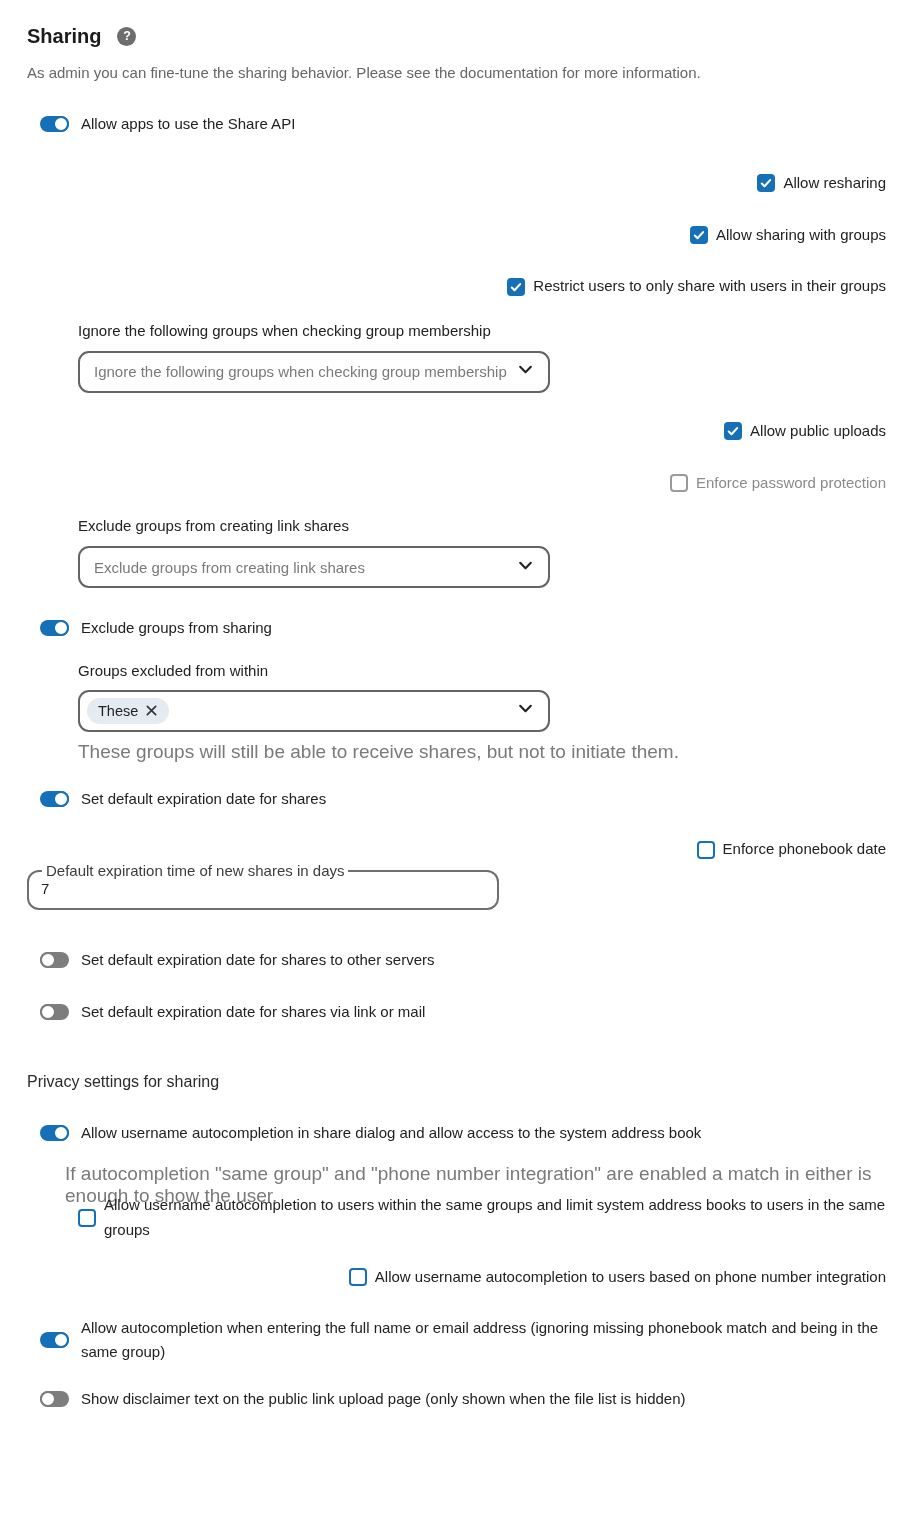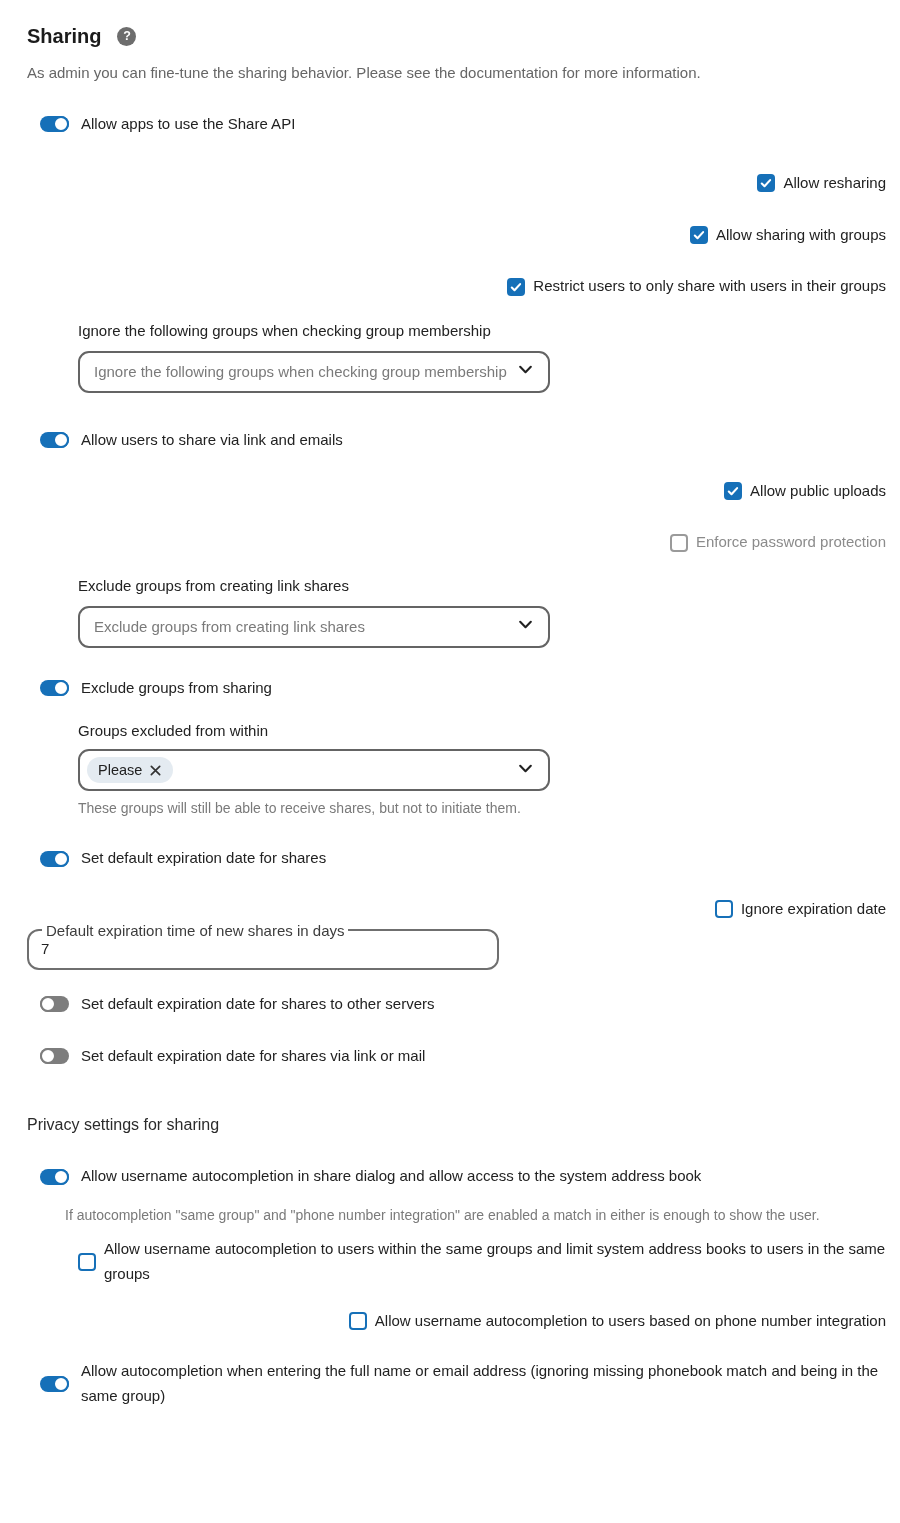--- a/index.html
+++ b/index.html
@@ -22,21 +22,21 @@
     cursor: pointer;
   }
   .subtitle { margin-top: 16px; font-size: 15px; color: #666666; height: 18px; }
 
   
   .row { display: flex; align-items: center; }
   .lbl { font-size: 15px; color: #222222; line-height: 1.65; }
   .ind1 { margin-left: 13px; }   
   .ind2 { margin-left: 51px; justify-content: flex-end; }   
   .heading { font-size: 16px; color: #2b2b2b; height: 20px; }
-  .hint { font-size: 14px; color: #7a7a7a; height: 18px; }
+  .hint { font-size: 19px; color: #7a7a7a; height: 18px; }
 
   
   .toggle {
     flex: 0 0 auto;
     width: 29px; height: 16px; border-radius: 9px;
     position: relative; display: inline-block; cursor: pointer;
   }
   .toggle .knob {
     position: absolute; top: 0; width: 16px; height: 16px;
     border-radius: 50%; background: #ffffff;
@@ -89,21 +89,21 @@
   fieldset.outlined input {
     border: none; outline: none; width: 100%;
     font-family: "Liberation Sans", sans-serif;
     font-size: 15px; color: #222; background: transparent; padding: 0;
   }
 
   
   .mt6{margin-top:6px}.mt7{margin-top:7px}.mt8{margin-top:8px}.mt9{margin-top:9px}
   .mt12{margin-top:12px}.mt18{margin-top:18px}.mt19{margin-top:19px}
   .mt20{margin-top:20px}.mt22{margin-top:22px}.mt26{margin-top:26px}.mt27{margin-top:27px}
-  .mt28{margin-top:28px}.mt29{margin-top:22px}.mt30{margin-top:30px}.mt34{margin-top:34px}
+  .mt28{margin-top:28px}.mt29{margin-top:38px}.mt30{margin-top:30px}.mt34{margin-top:34px}
   .mt35{margin-top:35px}.mt48{margin-top:48px}
 </style>
 </head>
 <body>
 
 <div class="page">
 
   <div class="header">
     <span class="title">Sharing</span>
     <span class="help">?</span>
@@ -147,26 +147,20 @@
   <div class="lbl ind2 mt20">Ignore the following groups when checking group membership</div>
   <div class="select ind2 mt7">
     <span class="placeholder">Ignore the following groups when checking group membership</span>
     <span class="chev">
       <svg width="17" height="17" viewBox="0 0 16 16">
           <path d="M3 5.5l5 5 5-5" fill="none" stroke="#222" stroke-width="2" stroke-linecap="round" stroke-linejoin="round"></path>
         </svg>
     </span>
   </div>
 
-  <div class="row toggle-row ind1 mt35">
-    <span class="toggle on">
-        <span class="knob"></span>
-      </span>
-    <span class="lbl">Allow users to share via link and emails</span>
-  </div>
 
   <div class="row check-row ind2 mt26">
     <span class="cb checked">
       <svg width="14" height="14" viewBox="0 0 16 16">
           <path d="M3.2 8.6l3.1 3.1 6.4-7" fill="none" stroke="#fff" stroke-width="2.4" stroke-linecap="round" stroke-linejoin="round"></path>
         </svg>
     </span>
     <span class="lbl">Allow public uploads</span>
   </div>
 
@@ -189,21 +183,21 @@
   <div class="row toggle-row ind1 mt28">
     <span class="toggle on">
         <span class="knob"></span>
       </span>
     <span class="lbl">Exclude groups from sharing</span>
   </div>
 
   <div class="lbl ind2 mt18">Groups excluded from within</div>
   <div class="select has-chip ind2 mt6">
     <span class="chip">
-      <span>Please</span>
+      <span>These</span>
       <span class="x">
         <svg width="13" height="13" viewBox="0 0 14 14">
             <path d="M2.5 2.5l9 9M11.5 2.5l-9 9" fill="none" stroke="#333" stroke-width="1.8" stroke-linecap="round"></path>
           </svg>
       </span>
     </span>
     <span class="chip-space"></span>
     <span class="chev">
       <svg width="17" height="17" viewBox="0 0 16 16">
           <path d="M3 5.5l5 5 5-5" fill="none" stroke="#222" stroke-width="2" stroke-linecap="round" stroke-linejoin="round"></path>
@@ -214,21 +208,21 @@
 
   <div class="row toggle-row ind1 mt28">
     <span class="toggle on">
         <span class="knob"></span>
       </span>
     <span class="lbl">Set default expiration date for shares</span>
   </div>
 
   <div class="row check-row ind2 mt26">
     <span class="cb unchecked"></span>
-    <span class="lbl">Ignore expiration date</span>
+    <span class="lbl">Enforce phonebook date</span>
   </div>
 
   <fieldset class="outlined ind2 mt8">
     <legend>Default expiration time of new shares in days</legend>
     <input type="text" value="7" style="">
   </fieldset>
 
   <div class="row toggle-row ind1 mt29">
     <span class="toggle off">
         <span class="knob"></span>
@@ -264,14 +258,20 @@
     <span class="lbl">Allow username autocompletion to users based on phone number integration</span>
   </div>
 
   <div class="row toggle-row ind1 mt26">
     <span class="toggle on">
         <span class="knob"></span>
       </span>
     <span class="lbl">Allow autocompletion when entering the full name or email address (ignoring missing phonebook match and being in the same group)</span>
   </div>
 
+  <div class="row toggle-row ind1 mt22">
+    <span class="toggle off">
+        <span class="knob"></span>
+      </span>
+    <span class="lbl">Show disclaimer text on the public link upload page (only shown when the file list is hidden)</span>
+  </div>
 
 </div>
 
 </body></html>

